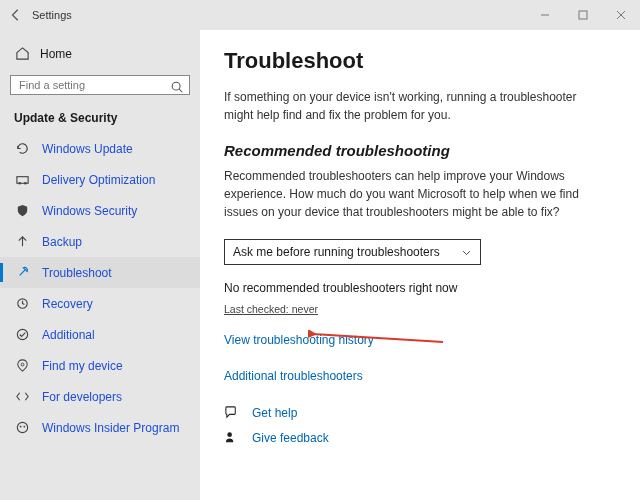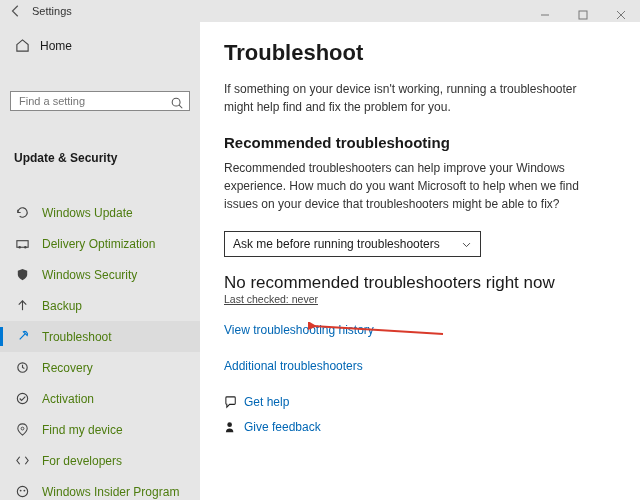--- a/index.html
+++ b/index.html
@@ -1,47 +1,47 @@
 <!DOCTYPE html>
 <html><head>
 <meta charset="utf-8">
 <style>
 * { margin: 0; padding: 0; box-sizing: border-box; font-family: "Segoe UI", Tahoma, sans-serif; }
 body { width: 640px; height: 500px; overflow: hidden; background: #fff; display: flex; flex-direction: column; font-size: 12px; color: #1a1a1a; }
-.titlebar { height: 22px; display: flex; align-items: center; background: #e6e6e6; position: relative; }
+.titlebar { height: 30px; display: flex; align-items: center; background: #e6e6e6; position: relative; }
 .titlebar .back { width: 32px; display: flex; align-items: center; justify-content: center; color: #555; }
 .titlebar .title { font-size: 11px; color: #333; }
 .winbtns { position: absolute; right: 0; top: 0; height: 30px; display: flex; }
 .winbtns div { width: 38px; display: flex; align-items: center; justify-content: center; color: #555; }
 .body { flex: 1; display: flex; min-height: 0; }
-.sidebar { width: 200px; background: #e6e6e6; padding: 8px 0 0 0; display: flex; flex-direction: column; gap: 24px; }
+.sidebar { width: 200px; background: #e6e6e6; padding: 8px 0 0 0; display: flex; flex-direction: column; }
 .home { display: flex; align-items: center; padding: 8px 14px; gap: 10px; }
 .home .icon { width: 16px; display: flex; justify-content: center; color: #444; }
 .home span { font-size: 12px; }
 .searchwrap { margin: 6px 10px 10px 10px; }
 .search { width: 100%; height: 20px; border: 1px solid #888; background: #fff; padding: 0 26px 0 8px; font-size: 11px; color: #333; outline: none; }
 .searchbox { position: relative; }
 .searchbox .sicon { position: absolute; right: 6px; top: 5px; color: #555; }
 .cat { font-weight: 600; font-size: 12px; padding: 6px 14px 8px 14px; color: #1a1a1a; }
 .nav { display: flex; flex-direction: column; }
-.navitem { display: flex; align-items: center; padding: 8px 14px; gap: 12px; cursor: pointer; position: relative; color: #4d7c0f; }
+.navitem { display: flex; align-items: center; padding: 8px 14px; gap: 12px; cursor: pointer; position: relative; color: #1d4ed8; }
 .navitem .icon { width: 16px; display: flex; justify-content: center; color: #444; }
 .navitem span { font-size: 12px; }
 .navitem.selected { background: #dcdcdc; }
 .navitem.selected::before { content: ""; position: absolute; left: 0; top: 6px; bottom: 6px; width: 3px; background: #0078d4; }
 .main { flex: 1; padding: 18px 24px 0 24px; overflow: hidden; }
 h1 { font-size: 22px; font-weight: 600; margin-bottom: 14px; }
 .p { font-size: 12px; color: #333; line-height: 1.5; margin-bottom: 18px; max-width: 360px; }
-h2 { font-size: 15px; font-weight: 600; margin-bottom: 8px; }
+h2 { font-size: 15px; font-weight: 600; margin-bottom: 8px; font-style: italic; }
 .drop { display: inline-flex; align-items: center; border: 1px solid #333; padding: 5px 8px; font-size: 12px; gap: 21px; margin-bottom: 16px; cursor: pointer; }
-.status { font-size: 17px; margin-bottom: 0; }
+.status { font-size: 12px; margin-bottom: 8px; }
 .sub { font-size: 10.5px; color: #444; margin-bottom: 18px; text-decoration: underline; }
 .link { color: #0066b4; font-size: 12px; margin-bottom: 22px; cursor: pointer; display: block; }
 .link2 { color: #0066b4; font-size: 12px; cursor: pointer; }
-.helprow { display: flex; align-items: flex-start; gap: 4px; margin-bottom: 10px; }
+.helprow { display: flex; align-items: center; gap: 12px; margin-bottom: 10px; }
 .helprow .hicon { width: 16px; color: #222; }
 .arrow { position: absolute; pointer-events: none; }
 svg { display: block; }
 .mainwrap { position: relative; }
 </style>
 </head>
 <body>
 
 <div class="titlebar">
   <div class="back">
@@ -145,21 +145,21 @@
           </div>
         <span>Recovery</span>
       </div>
       <div class="navitem">
         <div class="icon">
             <svg width="15" height="15" viewBox="0 0 16 16">
               <circle cx="8" cy="8" r="5.5" stroke="#444" stroke-width="1.2" fill="none"></circle>
               <path d="M5 8 L7 10 L11 6" stroke="#444" stroke-width="1.2" fill="none"></path>
             </svg>
           </div>
-        <span>Activation</span>
+        <span>Additional</span>
       </div>
       <div class="navitem">
         <div class="icon">
             <svg width="15" height="15" viewBox="0 0 16 16">
               <path d="M8 2 C11 2 13 4 13 7 C13 10 8 14 8 14 C8 14 3 10 3 7 C3 4 5 2 8 2 Z" stroke="#444" stroke-width="1.1" fill="none"></path>
               <circle cx="8" cy="7" r="1.5" stroke="#444" stroke-width="1" fill="none"></circle>
             </svg>
           </div>
         <span>Find my device</span>
       </div>

